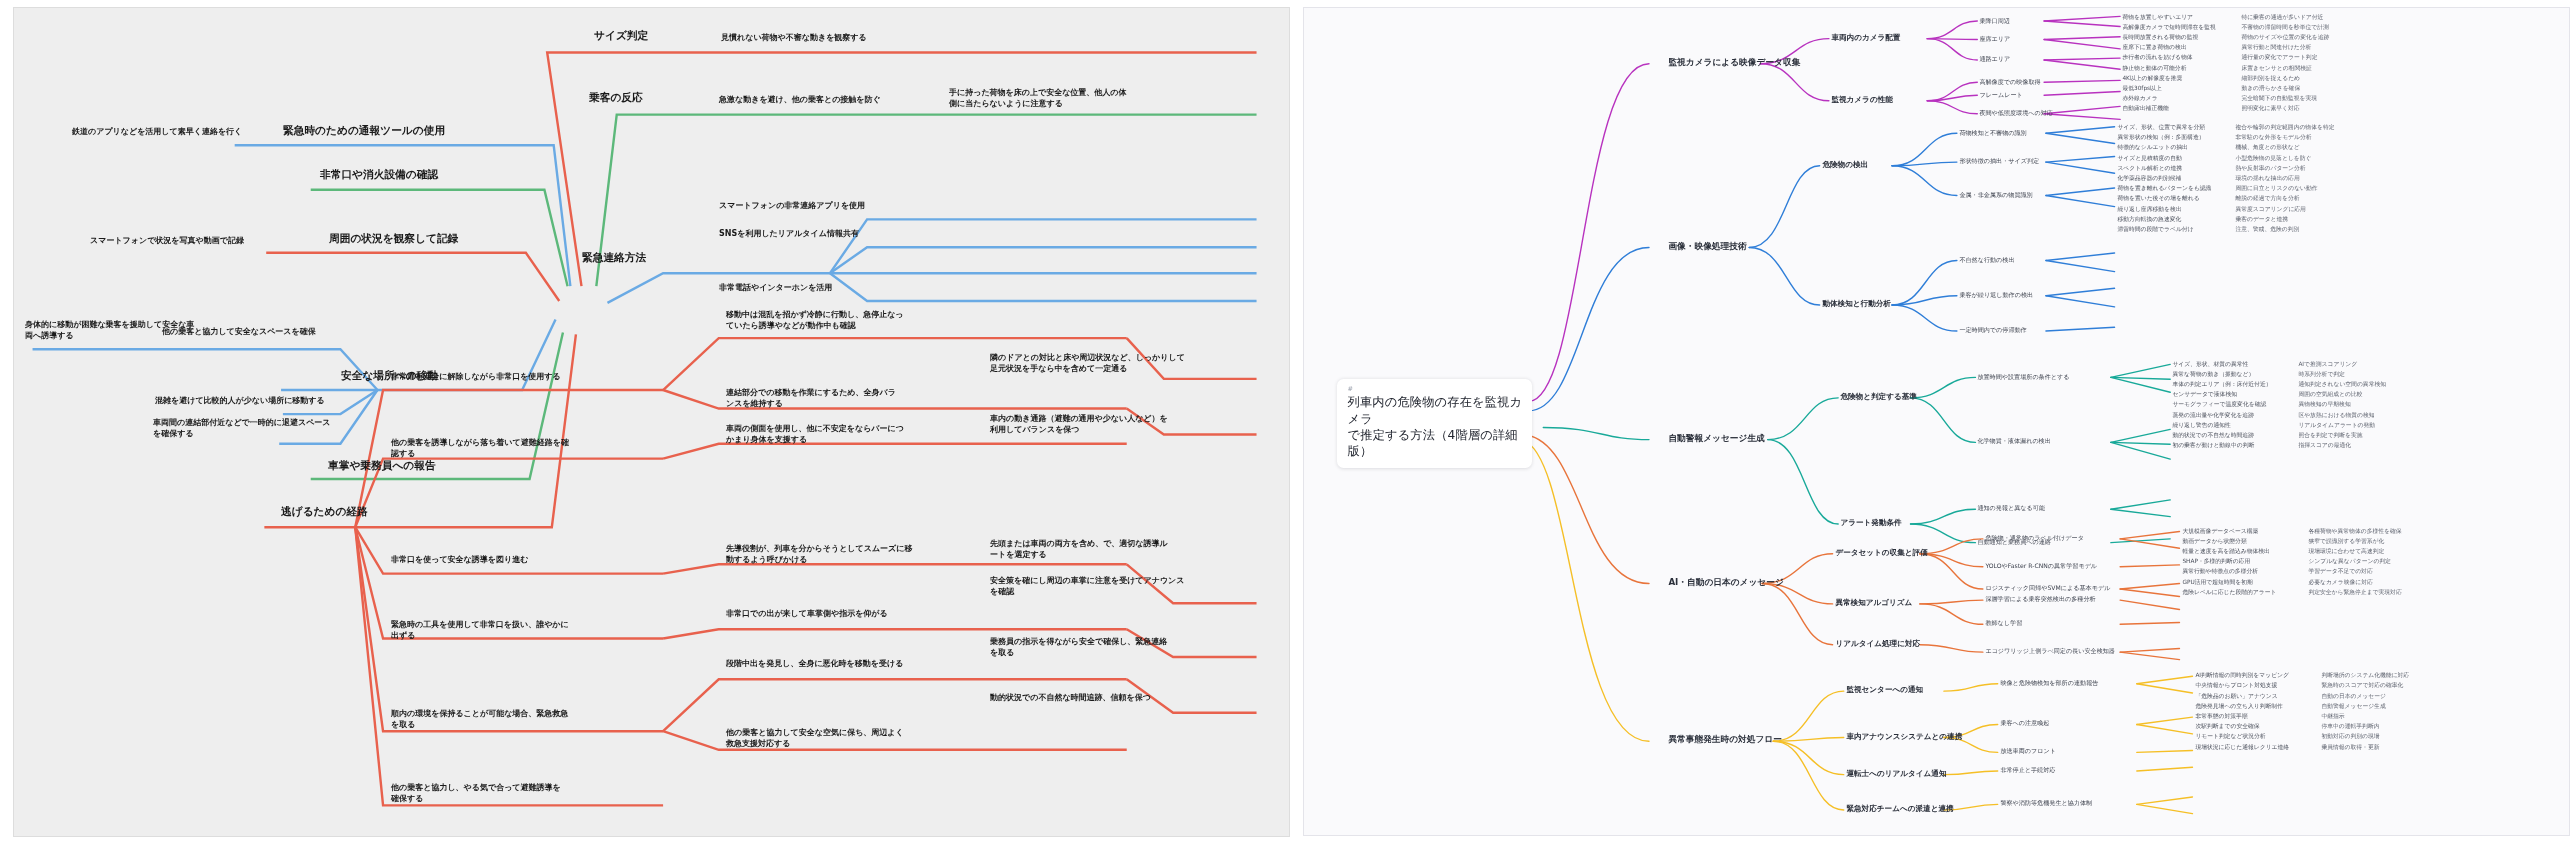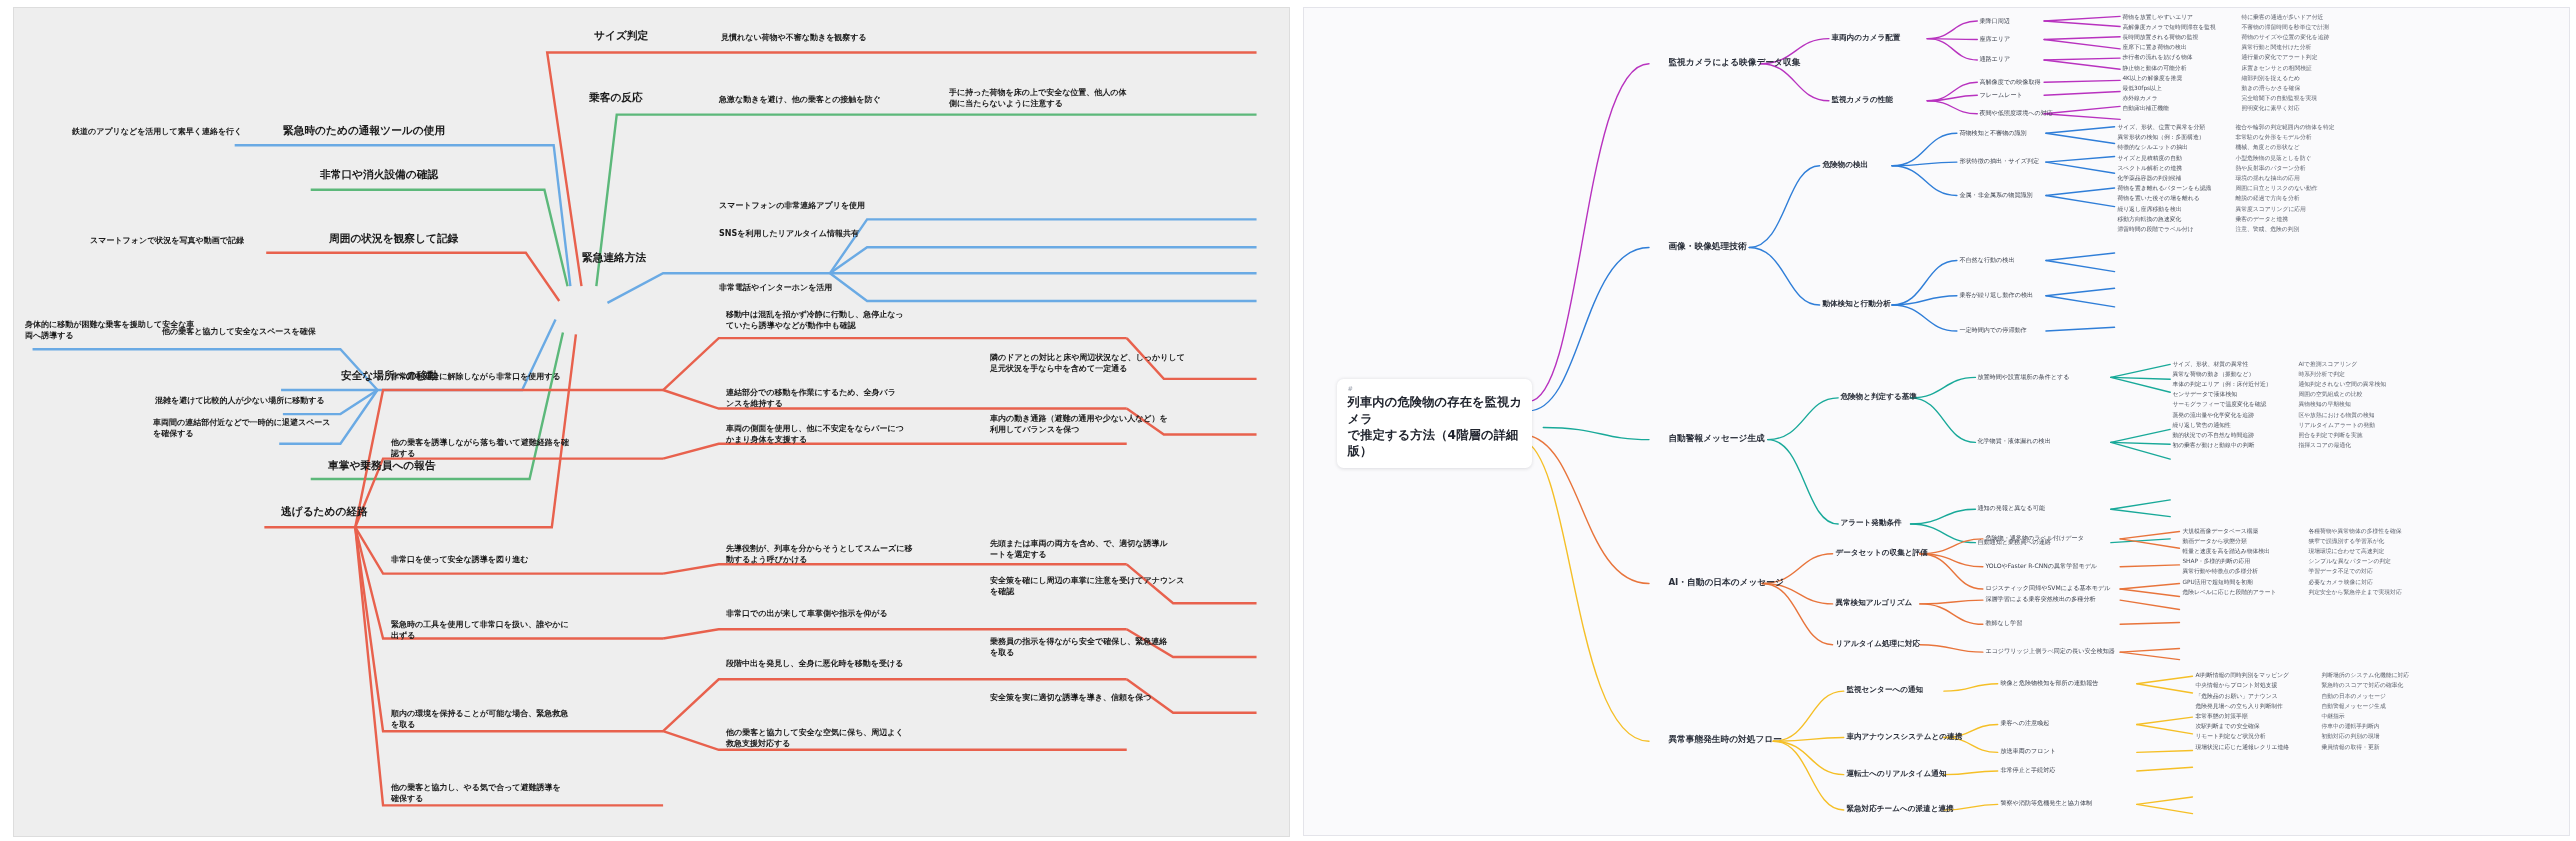--- a/index.html
+++ b/index.html
@@ -45,21 +45,21 @@
 
   .r-root{
     position:absolute;background:#ffffff;border-radius:6.5px;
     box-shadow:0 0.9px 3.7px rgba(20,20,40,.13);
     padding:6.5px 10.2px 8.3px 10.2px;box-sizing:border-box;
   }
   .r-root .hash{
     display:block;font-size:6.5px;color:#9aa0ad;line-height:1;margin-bottom:1.9px;
   }
   .r-root .rt{
-    display:block;font-size:12.2px;font-weight:700;color:#20242e;
+    display:block;font-size:12.2px;font-weight:400;color:#20242e;
     line-height:1.34;white-space:pre-line;letter-spacing:0.2px;
   }
   .r-n1{position:absolute;font-size:8.7px;font-weight:700;color:#2a2f3a;white-space:nowrap;margin-left:17px;}
   .r-n2{position:absolute;font-size:7.6px;font-weight:700;color:#2a2f3a;white-space:nowrap;}
   .r-n3{position:absolute;font-size:6.1px;font-weight:400;color:#3a3f4b;white-space:nowrap;}
   .r-n4{position:absolute;font-size:5.8px;font-weight:400;color:#4a4f5b;white-space:nowrap;}
 </style>
 </head>
 <body>
 
@@ -172,21 +172,21 @@
 出ずる</div>
       <div class="l-lab sm" style="left:712px;top:651px;">段階中出を発見し、全身に悪化時を移動を受ける</div>
       <div class="l-lab sm" style="left:976px;top:568px;">安全策を確にし周辺の車掌に注意を受けてアナウンス
 を確認</div>
       <div class="l-lab sm" style="left:976px;top:629px;">乗務員の指示を得ながら安全で確保し、緊急連絡
 を取る</div>
       <div class="l-lab sm" style="left:377px;top:701px;">順内の環境を保持ることが可能な場合、緊急救急
 を取る</div>
       <div class="l-lab sm" style="left:712px;top:720px;">他の乗客と協力して安全な空気に保ち、周辺よく
 救急支援対応する</div>
-      <div class="l-lab sm" style="left:976px;top:685px;">安全策を実に適切な誘導を導き、信頼を保つ</div>
+      <div class="l-lab sm" style="left:976px;top:685px;">動的状況での不自然な時間追跡、信頼を保つ</div>
       <div class="l-lab sm" style="left:377px;top:775px;">他の乗客と協力し、やる気で合って避難誘導を
 確保する</div>
 
     </div>
   </div>
 
   <div class="panel-right">
     <div class="canvas-right">
 
       <svg class="rmap" viewBox="0 0 1364 891" preserveAspectRatio="none">

